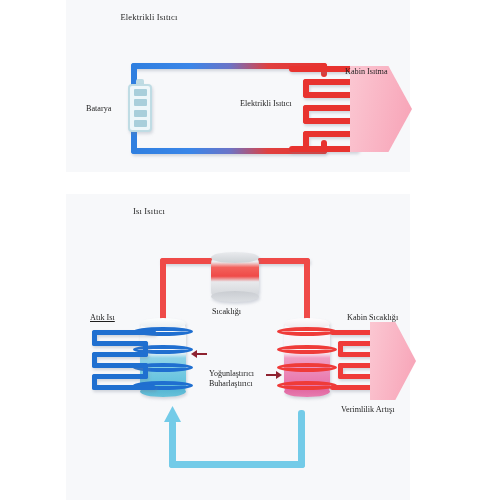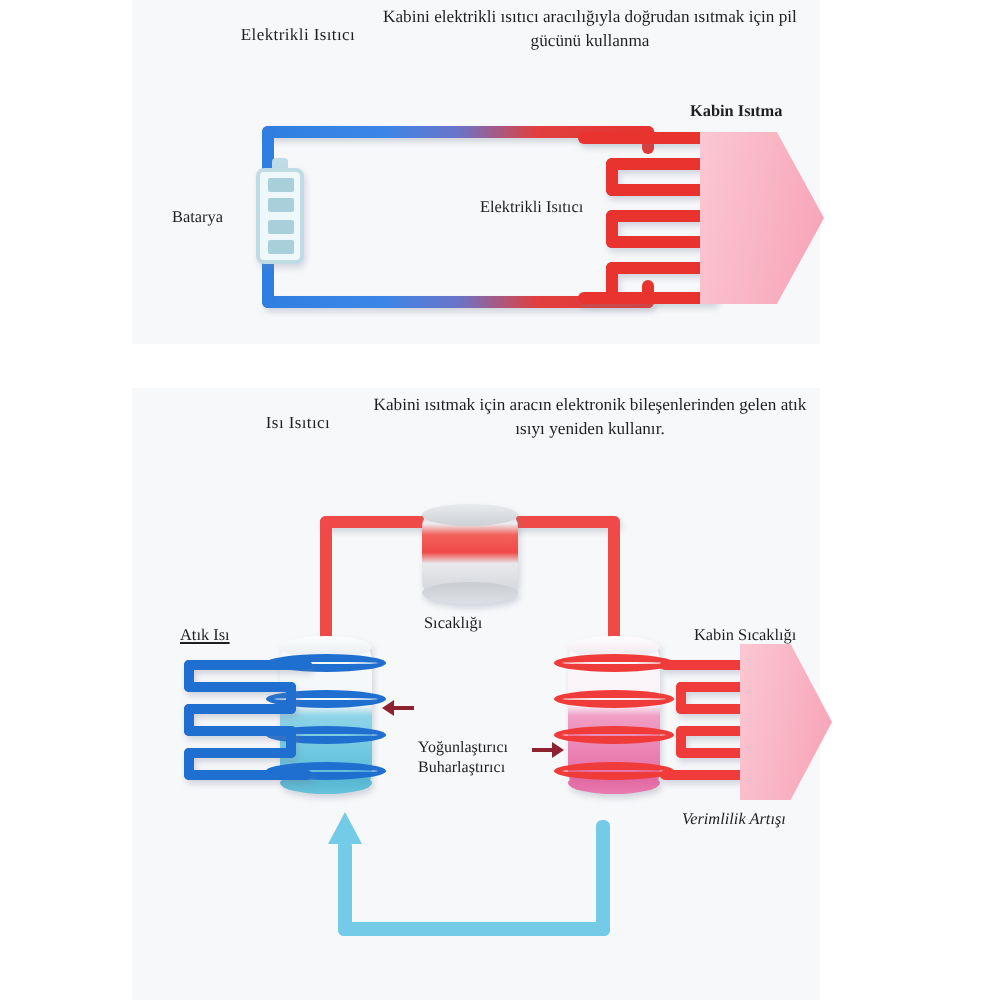--- a/index.html
+++ b/index.html
@@ -119,21 +119,20 @@
   .anno-head{position:absolute;width:0;height:0;}
   .head-left{border-top:4px solid transparent;border-bottom:4px solid transparent;border-right:6px solid #8e2230;}
   .head-right{border-top:4px solid transparent;border-bottom:4px solid transparent;border-left:6px solid #8e2230;}
 </style>
 </head>
 <body>
 
 <div class="panel" id="panel-electric">
 
   <div class="hdr-left">Elektrikli Isıtıcı</div>
-  <div class="hdr-main">Kabini elektrikli ısıtıcı aracılığıyla doğrudan ısıtmak için pil gücünü kullanma</div>
 </div>
 
 <div id="p1-top-pipe" class="sh"></div>
 <div id="p1-bot-pipe" class="sh"></div>
 <div id="p1-left-up"></div>
 <div id="p1-left-dn"></div>
 <div id="p1-right-up"></div>
 <div id="p1-right-dn"></div>
 
 <div id="battery-cap"></div>
@@ -157,25 +156,24 @@
   <div class="seg" style="left:64px;top:52px;width:6px;height:19px;background:#e8332f;"></div>
   <div class="seg" style="left:14px;top:65px;width:56px;height:6px;background:#e8332f;"></div>
   <div class="seg" style="left:14px;top:65px;width:6px;height:21px;background:#e8332f;"></div>
   <div class="seg" style="left:0px;top:80px;width:70px;height:6px;background:#e8332f;"></div>
 </div>
 
 <div id="p1-arrow" class="sh"></div>
 
 <div class="lbl" style="left:86px;top:104px;">Batarya</div>
 <div class="lbl" style="left:240px;top:99px;">Elektrikli Isıtıcı</div>
-<div class="lbl" style="left:345px;top:51px;font-weight:bold;">Kabin Isıtma</div>
+<div class="lbl" style="left:345px;top:67px;">Kabin Isıtma</div>
 
 <div class="panel" id="panel-heatpump">
   <div class="hdr-left">Isı Isıtıcı</div>
-  <div class="hdr-main">Kabini ısıtmak için aracın elektronik bileşenlerinden gelen atık ısıyı yeniden kullanır.</div>
 </div>
 
 <div id="cmp-pipe-top" class="sh"></div>
 <div id="cmp-pipe-l"></div>
 <div id="cmp-pipe-r"></div>
 
 <div id="compressor" class="sh">
   <div class="body"></div>
   <div class="top"></div>
   <div class="bot"></div>
@@ -234,21 +232,21 @@
 <div id="p2-arrow" class="sh"></div>
 
 <div id="ret-arrow"></div>
 <div id="ret-pipe-l"></div>
 <div id="ret-pipe-b"></div>
 <div id="ret-pipe-r"></div>
 
 <div class="lbl" style="left:90px;top:313px;text-decoration:underline;">Atık Isı</div>
 <div class="lbl" style="left:212px;top:307px;">Sıcaklığı</div>
 <div class="lbl" style="left:347px;top:313px;">Kabin Sıcaklığı</div>
-<div class="lbl" style="left:341px;top:405px;font-style:italic;">Verimlilik Artışı</div>
+<div class="lbl" style="left:341px;top:405px;">Verimlilik Artışı</div>
 
 <div class="anno-head head-left" style="left:191px;top:350px;"></div>
 <div class="anno-line" style="left:197px;top:353px;width:10px;"></div>
 <div class="anno" style="left:209px;top:348px;margin-top:31px;">Buharlaştırıcı</div>
 
 <div class="anno" style="left:209px;top:369px;">Yoğunlaştırıcı</div>
 <div class="anno-line" style="left:266px;top:374px;width:10px;"></div>
 <div class="anno-head head-right" style="left:276px;top:371px;"></div>
 
 </body></html>

